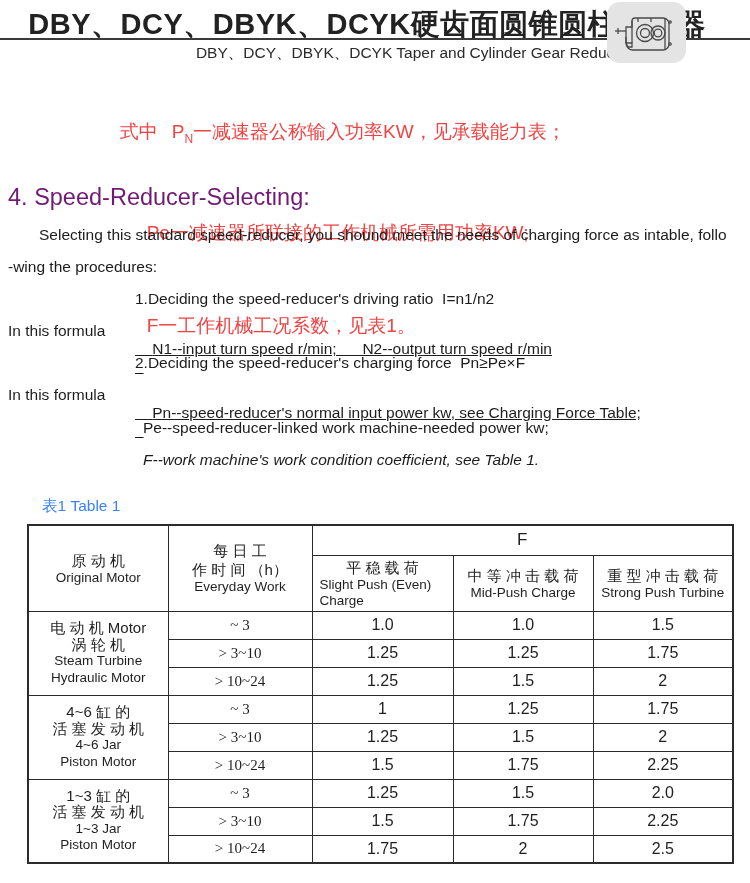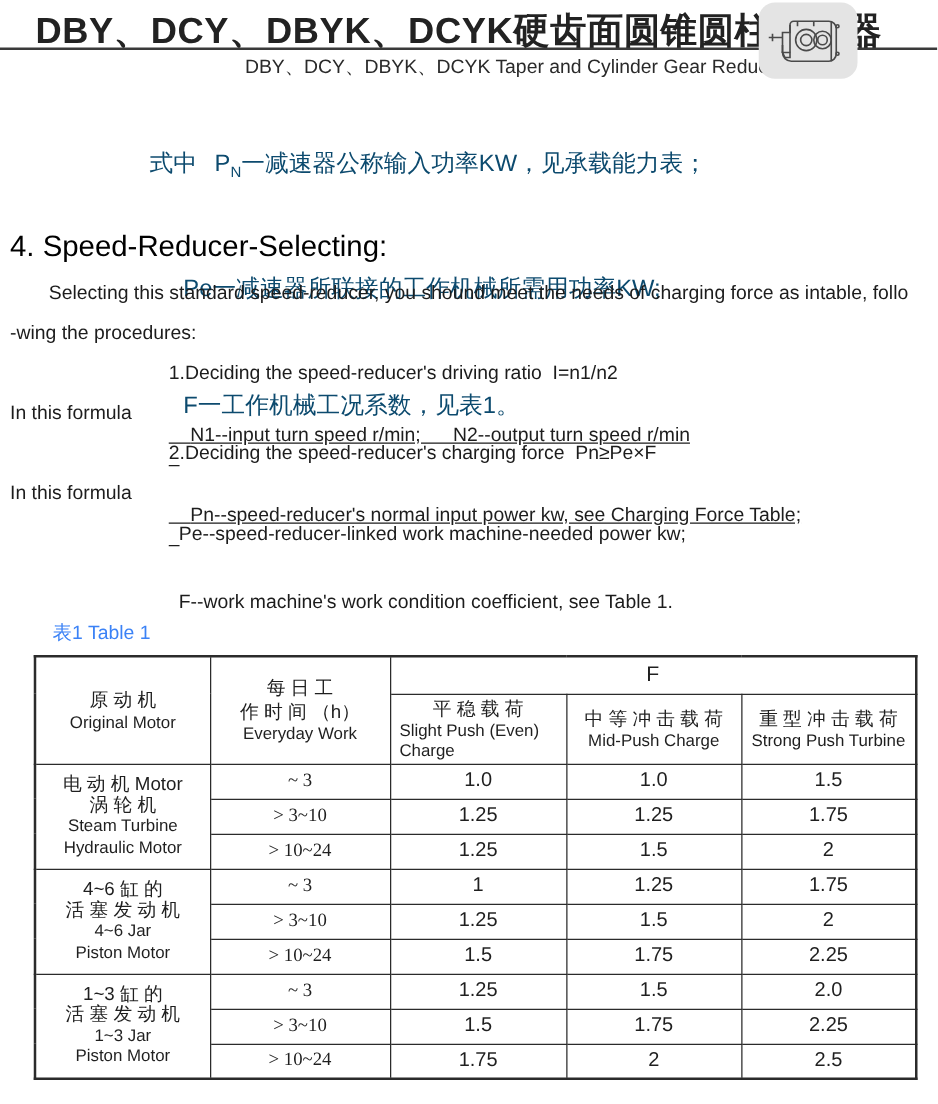--- a/index.html
+++ b/index.html
@@ -10,28 +10,28 @@
   
   .title-zh { position:absolute; top:5px; left:367px; transform:translateX(-50%);
               font-size:29px; font-weight:600; letter-spacing:0.5px; white-space:nowrap; color:#222; }
   .title-rule { position:absolute; top:38px; left:0; width:750px; height:2px; background:#3a3a3a; z-index:1; }
   .title-en { position:absolute; top:43px; left:412px; transform:translateX(-50%);
               font-size:15.5px; font-weight:500; white-space:nowrap; color:#2a2a2a; }
   .logo-box { position:absolute; left:607px; top:2px; width:79px; height:61px; background:#e4e4e4;
               border-radius:13px; z-index:2; display:flex; align-items:center; justify-content:center; }
 
   
-  .intro { position:absolute; top:85px; left:88px; font-size:19px; line-height:31px; color:#0c4a6e; }
+  .intro { position:absolute; top:85px; left:88px; font-size:19px; line-height:31px; color:#ef4444; }
   .intro .row { white-space:pre-wrap; }
   .intro .indent { padding-left:27px; }
   .intro .lbl { margin-right:14px; }
   sub { font-size:12px; }
 
   
-  .heading { position:absolute; top:184px; left:8px; font-size:23.5px; font-weight:400; color:#000000; }
+  .heading { position:absolute; top:184px; left:8px; font-size:23.5px; font-weight:400; color:#701a75; }
   .body-line { position:absolute; left:8px; font-size:15.5px; color:#1c1c1c; white-space:pre-wrap; }
   .ind135 { left:135px; }
   .ind143 { left:143px; }
   .formula-row { position:absolute; left:8px; padding-left:127px; font-size:15.5px; white-space:pre-wrap;text-decoration:underline; }
   .formula-row .flabel { position:absolute; left:0; top:0; white-space:nowrap; }
 
   
   .table-label { position:absolute; top:496px; left:42px; font-size:15.5px; color:#3b82f6; }
   table.coef { position:absolute; top:524px; left:27px; width:705px; border-collapse:collapse;
                table-layout:fixed; border:2px solid #2b2b2b; }
@@ -99,21 +99,21 @@
   <div class="formula-row" style="top:322px;">
     <span class="flabel">In this formula</span><span>N1--input turn speed r/min;      N2--output turn speed r/min</span>
   </div>
 
   <div class="body-line ind135" style="top:354px;">2.Deciding the speed-reducer's charging force  Pn≥Pe×F</div>
 
   <div class="formula-row" style="top:386px;">
     <span class="flabel">In this formula</span><span>Pn--speed-reducer's normal input power kw, see Charging Force Table;</span>
   </div>
   <div class="body-line ind143" style="top:419px;">Pe--speed-reducer-linked work machine-needed power kw;</div>
-  <div class="body-line ind143" style="top:473px;">F--work machine's work condition coefficient, see Table 1.</div>
+  <div class="body-line ind143" style="top:451px;font-style:italic;">F--work machine's work condition coefficient, see Table 1.</div>
 
   <div class="table-label">
     <span>表1</span>
     <span>Table 1</span>
   </div>
 
   <table class="coef">
     <colgroup>
       <col style="width:140px">
         <col style="width:144px">

